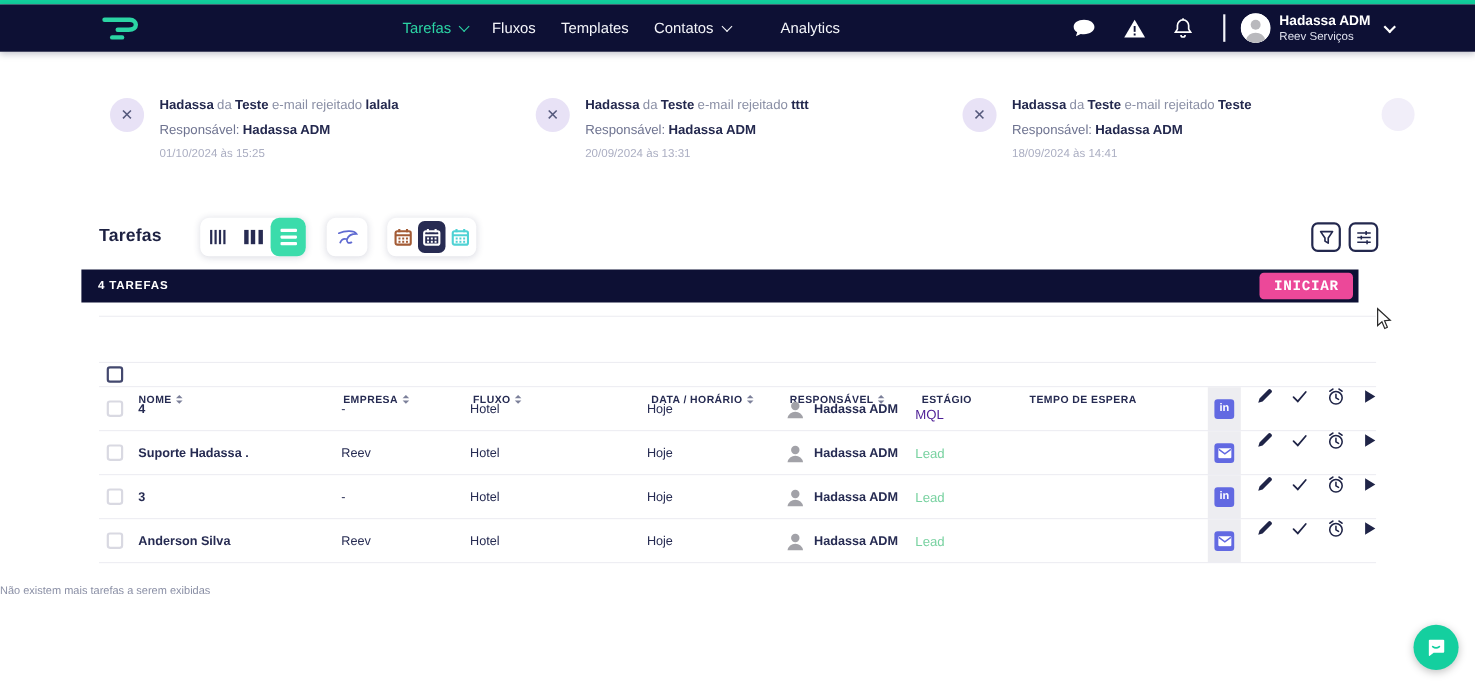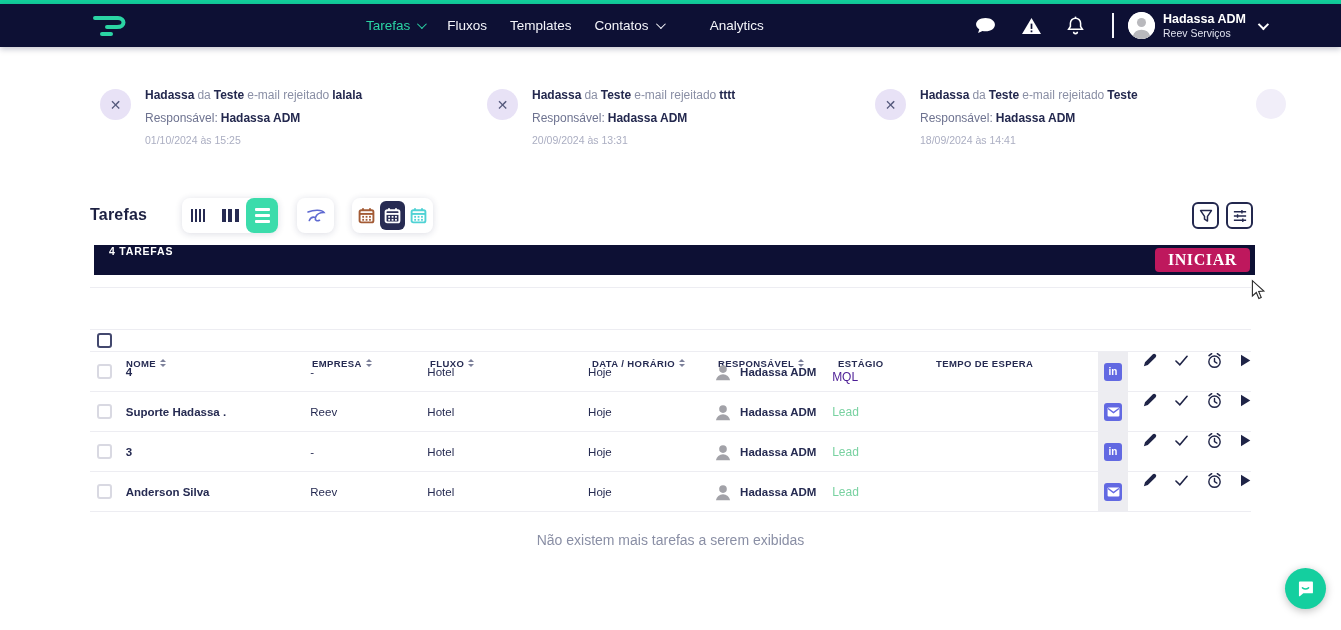--- a/index.html
+++ b/index.html
@@ -57,26 +57,26 @@
   .cal-cell.active { background:#272b52; }
   .search-box { position:absolute; left:882px; top:204px; width:266px; display:flex; align-items:center; gap:9px;
     border-bottom:1px solid #e4e4ec; padding-bottom:8px; }
   .search-box input { border:none; outline:none; flex:1; font-size:11.5px; color:#3a3f66;
     font-family:"Liberation Sans","DejaVu Sans",sans-serif; background:transparent; }
   .search-box input::placeholder { color:#9ba0b5; }
   .sq-btn { position:absolute; top:202px; width:27px; height:27px; border:2px solid #23284e; border-radius:6px;
     background:#fff; display:flex; align-items:center; justify-content:center; cursor:pointer; }
 
   
-  .task-bar { position:absolute; left:94px; top:245px; width:1161px; height:30px; background:#0d1034;
-    display:flex; align-items:flex-start; }
+  .task-bar { position:absolute; left:74px; top:245px; width:1161px; height:30px; background:#0d1034;
+    display:flex; align-items:center; }
   .task-count { color:#fff; font-size:10.5px; font-weight:bold; letter-spacing:.8px; margin-left:15px; }
-  .start-btn { position:absolute; right:5px; top:3px; height:24px; background:#be185d; border:none; border-radius:4px;
-    color:#fff; font-size:16px; font-weight:bold; letter-spacing:.6px; padding:0 13px; cursor:pointer;
-    font-family:Liberation Serif, serif; }
+  .start-btn { position:absolute; right:5px; top:3px; height:24px; background:#ec4899; border:none; border-radius:4px;
+    color:#fff; font-size:13px; font-weight:bold; letter-spacing:.6px; padding:0 13px; cursor:pointer;
+    font-family:Liberation Mono, monospace; }
   .hr-divider { position:absolute; left:90px; top:287px; width:1161px; height:1px; background:#ededf2; }
 
   
   .task-table { position:absolute; left:90px; top:329px; width:1161px; font-size:11.5px; color:#262b52; }
   .t-head { display:flex; align-items:center; height:23px; border-top:1px solid #ededf2; border-bottom:1px solid #ededf2; }
   .t-row { display:flex; align-items:center; height:40px; border-bottom:1px solid #ededf2; }
   .c-cb { width:36px; display:flex; align-items:center; padding-left:7px; }
   .c-name { width:186px; } .c-comp { width:118px; } .c-flow { width:162px; } .c-date { width:126px; }
   .c-resp { width:120px; display:flex; align-items:center; gap:7px; }
   .c-stage { width:98px; font-size:12px; }
@@ -88,21 +88,21 @@
   .sort { display:flex; flex-direction:column; gap:2px; }
   .sort i { width:0; height:0; border-left:3px solid transparent; border-right:3px solid transparent; }
   .sort .up { border-bottom:3.5px solid #7c809a; }
   .sort .dn { border-top:3.5px solid #7c809a; }
   .name-bold { font-weight:bold; }
   .chan-cell { width:30px; height:100%; background:#ededf1; display:flex; align-items:center; justify-content:center; }
   .chan-badge { width:18px; height:18px; border-radius:3px; background:#6269e2; color:#fff; display:flex;
     align-items:center; justify-content:center; font-size:10px; font-weight:bold; cursor:pointer; }
   .row-actions { display:flex; align-items:center; gap:17px; margin-left:14px; }
   .act { cursor:pointer; display:flex; align-items:center; }
-  .empty-msg { position:absolute; left:0; top:532px; width:100%; text-align:center; font-size:14px; color:#8a8fa5; }
+  .empty-msg { position:absolute; left:0; top:532px; width:100%; text-align:left; font-size:10px; color:#8a8fa5; }
 
   
   .cursor { position:absolute; left:1249px; top:279px; z-index:50; }
   .chat-fab { position:absolute; left:1285px; top:568px; width:41px; height:41px; border-radius:50%;
     background:#14cf9f; display:flex; align-items:center; justify-content:center; cursor:pointer;
     box-shadow:0 2px 8px rgba(0,0,0,.25); }
 </style>
 </head>
 <body>
 

